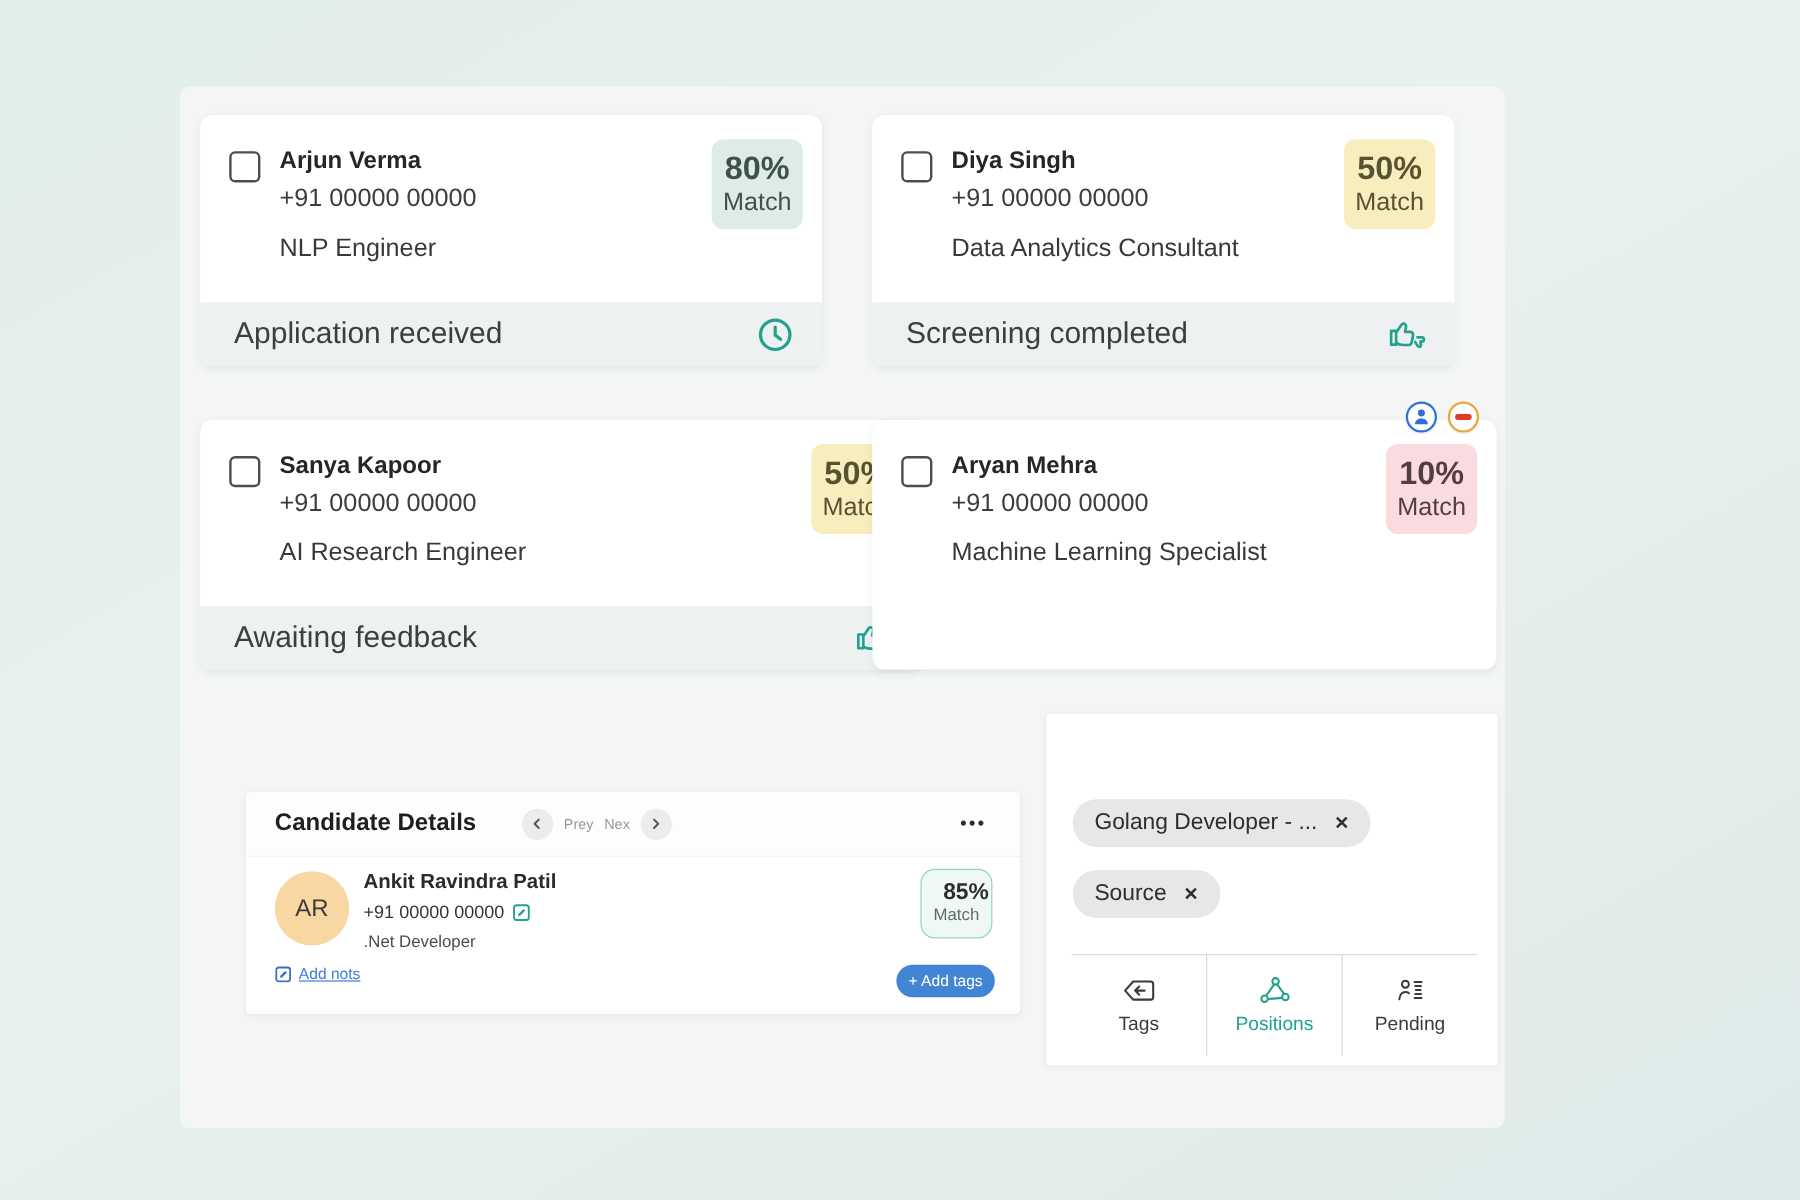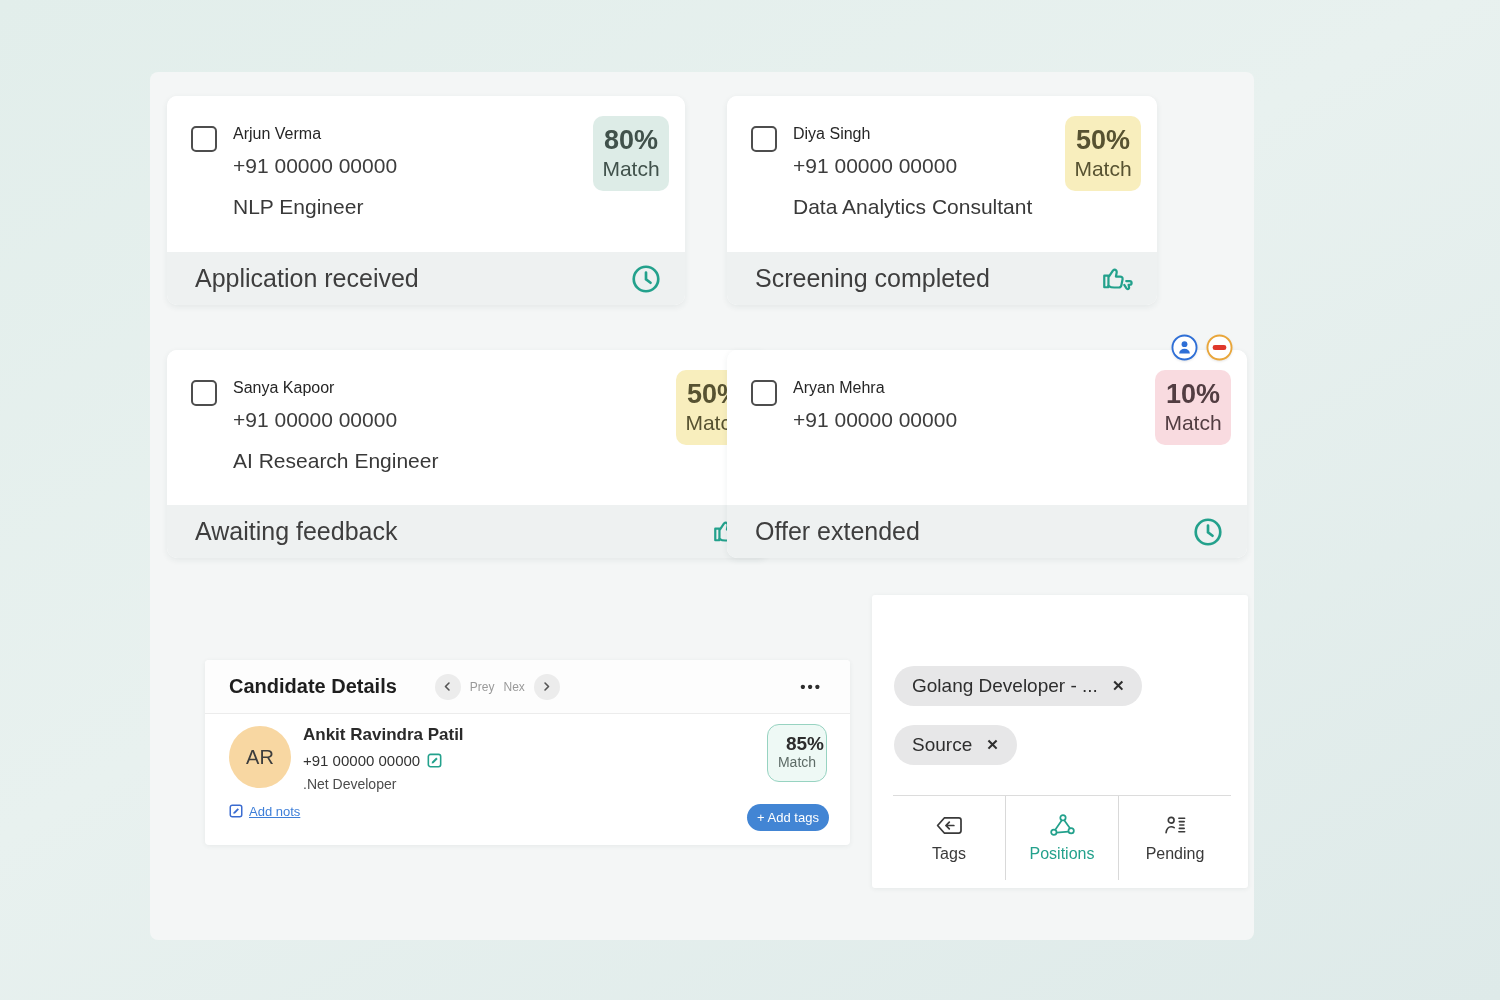--- a/index.html
+++ b/index.html
@@ -12,21 +12,21 @@
   .surface { position:absolute; left:150px; top:72px; width:1104px; height:868px;
     background:#f4f6f6; border-radius:8px; }
 
   
   .card { position:absolute; background:#fff; border-radius:10px;
     box-shadow:0 2px 6px rgba(40,60,60,.08); overflow:visible; }
   .card-body { position:relative; height:156px; border-radius:10px 10px 0 0; background:#fff; }
   .checkbox { position:absolute; left:24px; top:30px; width:26px; height:26px;
     border:2px solid #4d4d4d; border-radius:5px; background:#fff; cursor:pointer; }
   .info { position:absolute; left:66px; top:24px; }
-  .cname { font-size:16px; font-weight:400; color:#262626; line-height:28px; }
+  .cname { font-size:20px; font-weight:700; color:#262626; line-height:28px; }
   .cphone { font-size:21px; color:#3d3d3d; margin-top:6px; }
   .crole { font-size:21px; color:#393939; margin-top:17px; }
   .badge { position:absolute; right:16px; top:20px; width:76px; padding:9px 0 10px;
     border-radius:10px; text-align:center; }
   .badge .pct { font-size:27px; font-weight:600; line-height:30px; }
   .badge .mlabel { font-size:21px; line-height:25px; margin-top:1px; }
   .card-footer { position:absolute; left:0; right:0; bottom:0; height:53px;
     background:#eef1f1; border-radius:0 0 10px 10px; display:flex;
     align-items:center; justify-content:space-between; padding:0 22px 0 28px; }
   .status-text { font-size:25px; color:#3e3e3e; }
@@ -48,21 +48,21 @@
   .d-menu { margin-left:auto; font-size:15px; font-weight:700; letter-spacing:2px;
     color:#2e2e2e; cursor:pointer; line-height:10px; }
   .d-body { position:relative; height:130px; }
   .avatar { position:absolute; left:24px; top:12px; width:62px; height:62px; border-radius:50%;
     display:flex; align-items:center; justify-content:center; font-size:20px; color:#3d3d3d; }
   .d-info { position:absolute; left:98px; top:11px; }
   .d-name { font-size:17px; font-weight:700; color:#2a2a2a; }
   .d-phone { font-size:15px; color:#333; margin-top:7px; display:flex; align-items:center; gap:7px; }
   .d-phone svg { width:15px; height:15px; color:#23a18c; cursor:pointer; }
   .d-role { font-size:14px; color:#4c4c4c; margin-top:7px; }
-  .add-note { position:absolute; left:24px; top:90px; display:flex; align-items:flex-start; gap:6px;
+  .add-note { position:absolute; left:24px; top:90px; display:flex; align-items:flex-end; gap:6px;
     font-size:13px; color:#3a6bd0; text-decoration:underline; cursor:pointer; }
   .add-note svg { width:14px; height:14px; color:#3a6bd0; }
   .d-badge { position:absolute; left:562px; top:10px; width:60px; height:58px;
     border-radius:12px; text-align:center; padding-top:8px; }
   .d-badge .pct { font-size:19px; font-weight:700; color:#2d2d2d; line-height:21px;padding-left:16px; }
   .d-badge .mlabel { font-size:14px; color:#5d6b66; }
   .add-tags { position:absolute; left:542px; top:90px; width:82px; height:27px; border-radius:14px;
     color:#fff; font-size:13px; display:flex; align-items:center; justify-content:center; cursor:pointer; }
 
   
@@ -159,21 +159,21 @@
     </div>
   </div>
   <div class="card-footer">
     <span class="status-text">Application received</span>
     <svg class="status-ic">
         <use href="#sym-clock"></use>
       </svg>
   </div>
 </div>
 
-<div class="card" style="left:727px;top:96px;width:430px;height:209px;">
+<div class="card" style="left:727px;top:96px;width:485px;height:209px;">
   <div class="card-body">
     <div class="checkbox"></div>
     <div class="info">
       <div class="cname">Diya Singh</div>
       <div class="cphone">+91 00000 00000</div>
       <div class="crole">Data Analytics Consultant</div>
     </div>
     <div class="badge" style="background: rgb(248, 238, 189); color: rgb(87, 82, 49);">
       <div class="pct">50%</div>
       <div class="mlabel">Match</div>
@@ -215,31 +215,26 @@
       </svg>
     <svg>
         <use href="#sym-minus-circle"></use>
       </svg>
   </div>
   <div class="card-body">
     <div class="checkbox"></div>
     <div class="info">
       <div class="cname">Aryan Mehra</div>
       <div class="cphone">+91 00000 00000</div>
+      <div class="crole">Machine Learning Specialist</div>
     </div>
     <div class="badge" style="background: rgb(249, 219, 224); color: rgb(82, 61, 66);">
       <div class="pct">10%</div>
       <div class="mlabel">Match</div>
     </div>
-  </div>
-  <div class="card-footer">
-    <span class="status-text">Offer extended</span>
-    <svg class="status-ic">
-        <use href="#sym-clock"></use>
-      </svg>
   </div>
 </div>
 
 <div class="details">
   <div class="d-header">
     <span class="d-title">Candidate Details</span>
     <div class="d-nav">
       <span class="nav-circle">
         <svg>
             <use href="#sym-chev-left"></use>

